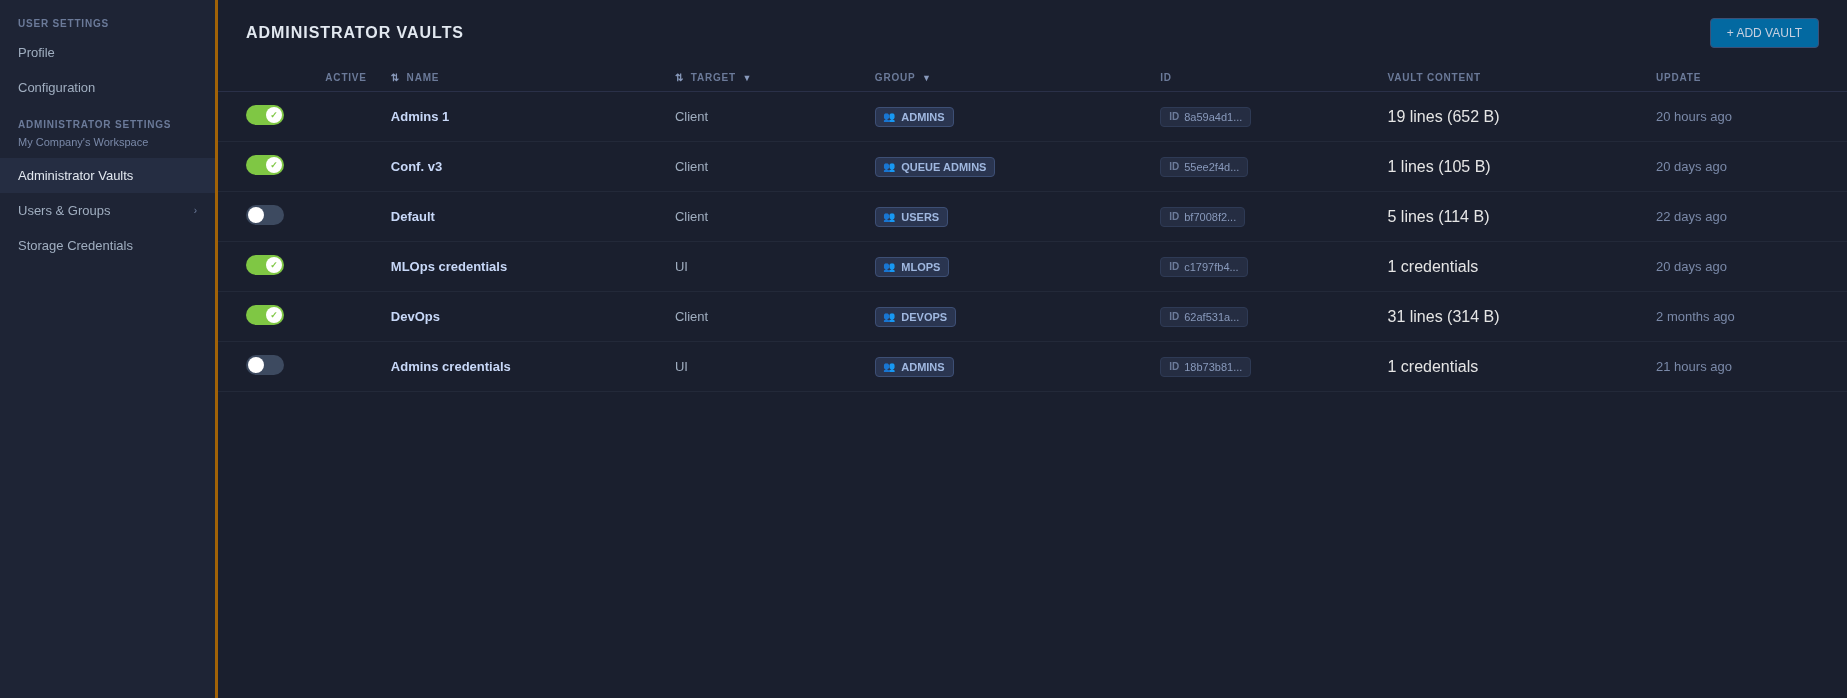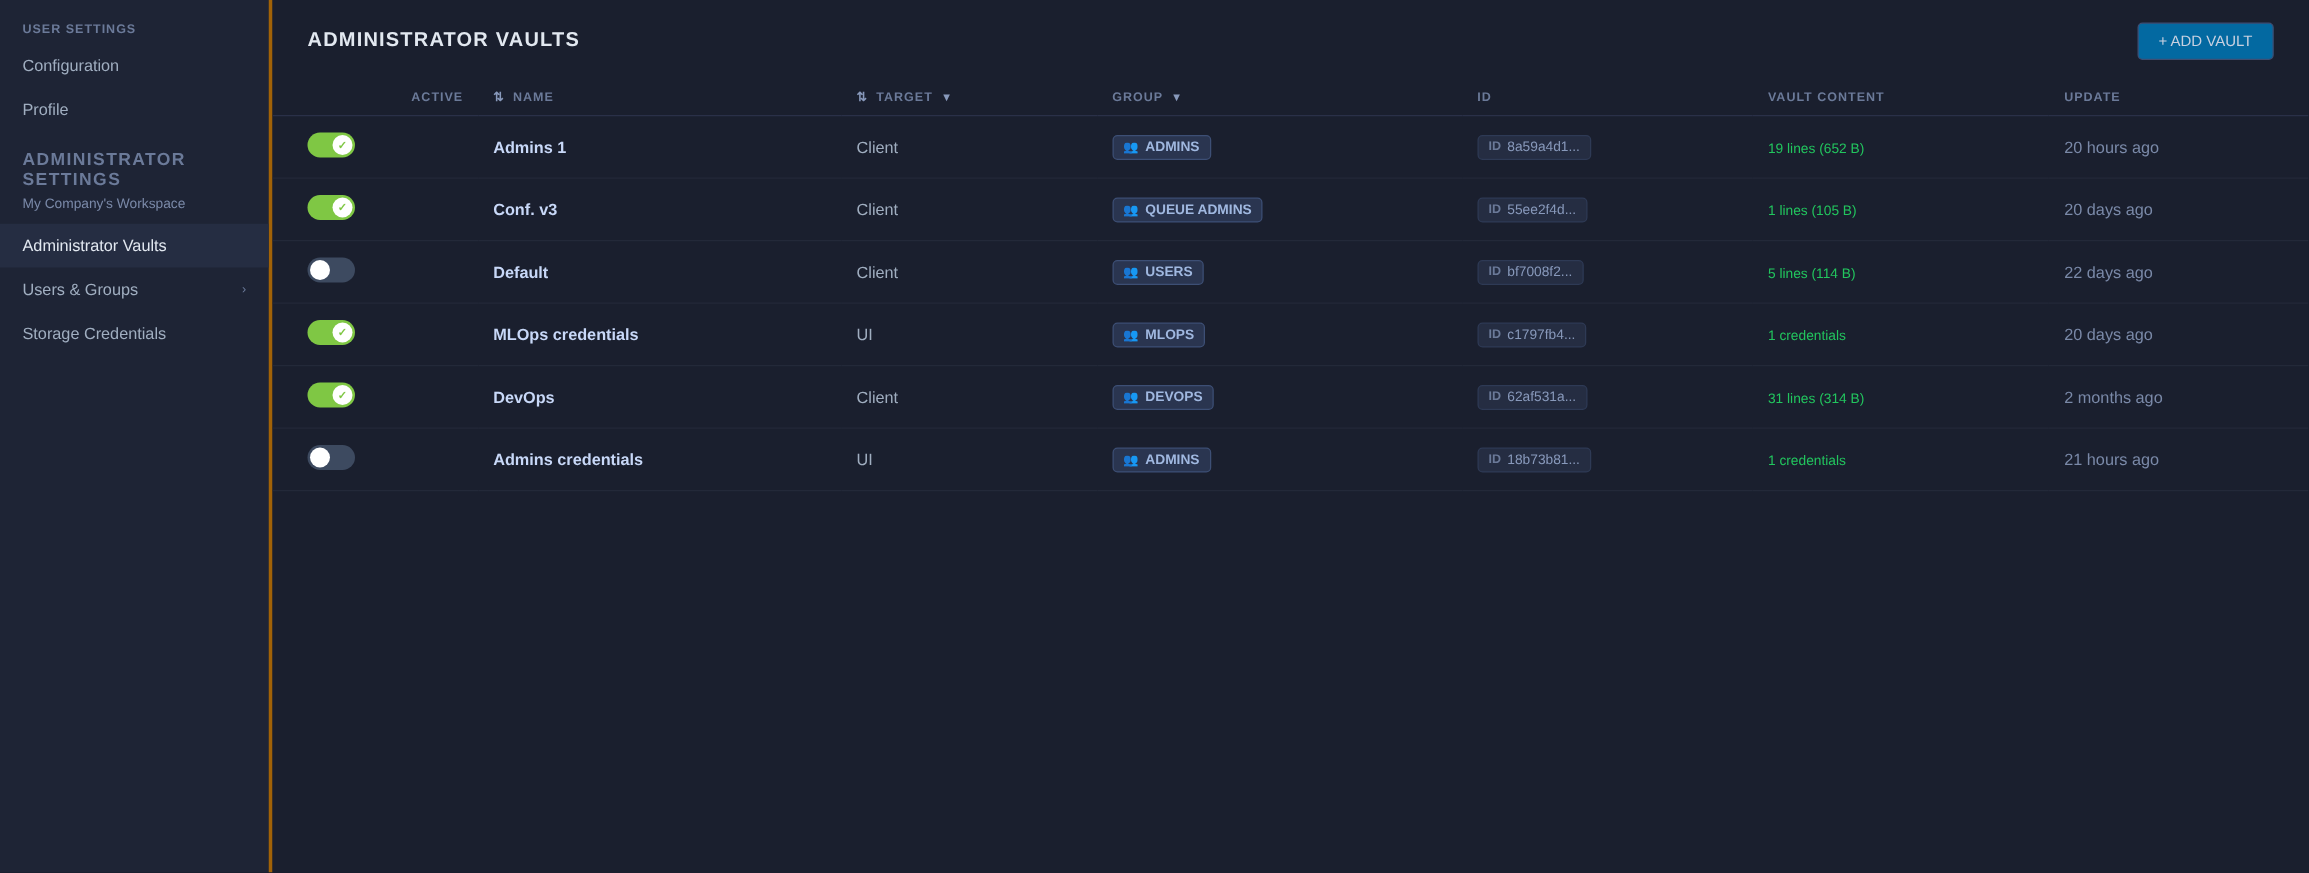--- a/index.html
+++ b/index.html
@@ -41,21 +41,21 @@
       display: flex;
       align-items: center;
       justify-content: space-between;
     }
     .sidebar-item.active {
       background: #252d42;
       color: #e2e8f0;
       font-weight: 500;
     }
     .sidebar-subsection-label {
-      font-size: 14px;
+      font-size: 10px;
       font-weight: 700;
       letter-spacing: 0.08em;
       color: #6b7a99;
       padding: 14px 18px 4px 18px;
       text-transform: uppercase;
     }
     .sidebar-workspace-name {
       font-size: 11px;
       color: #7a89a8;
       padding: 2px 18px 10px 18px;
@@ -216,45 +216,45 @@
       white-space: nowrap;
     }
     .id-label {
       font-weight: 700;
       color: #6b7a99;
       font-size: 10px;
     }
 
     
     .vault-content-text {
-      color: #22c55e;
-      font-size: 11px;
+      color: #e5e5e5;
+      font-size: 16px;
     }
 
     
     .update-text {
       color: #7a89a8;
       font-size: 13px;
     }
 
     ::-webkit-scrollbar { width: 6px; height: 6px; }
     ::-webkit-scrollbar-track { background: #1a1f2e; }
     ::-webkit-scrollbar-thumb { background: #2d3a55; border-radius: 3px; }
   </style>
 </head>
 <body>
 
 <nav class="sidebar">
   <div class="sidebar-section-label">USER SETTINGS</div>
 
   <div class="sidebar-item">
+    <span>Profile</span>
+  </div>
+  <div class="sidebar-item">
     <span>Configuration</span>
-  </div>
-  <div class="sidebar-item">
-    <span>Profile</span>
   </div>
 
   <div class="sidebar-subsection-label">ADMINISTRATOR SETTINGS</div>
   <div class="sidebar-workspace-name">My Company's Workspace</div>
 
   <div class="sidebar-item active">
     <span>Administrator Vaults</span>
   </div>
   <div class="sidebar-item">
     <span>Users &amp; Groups</span>

